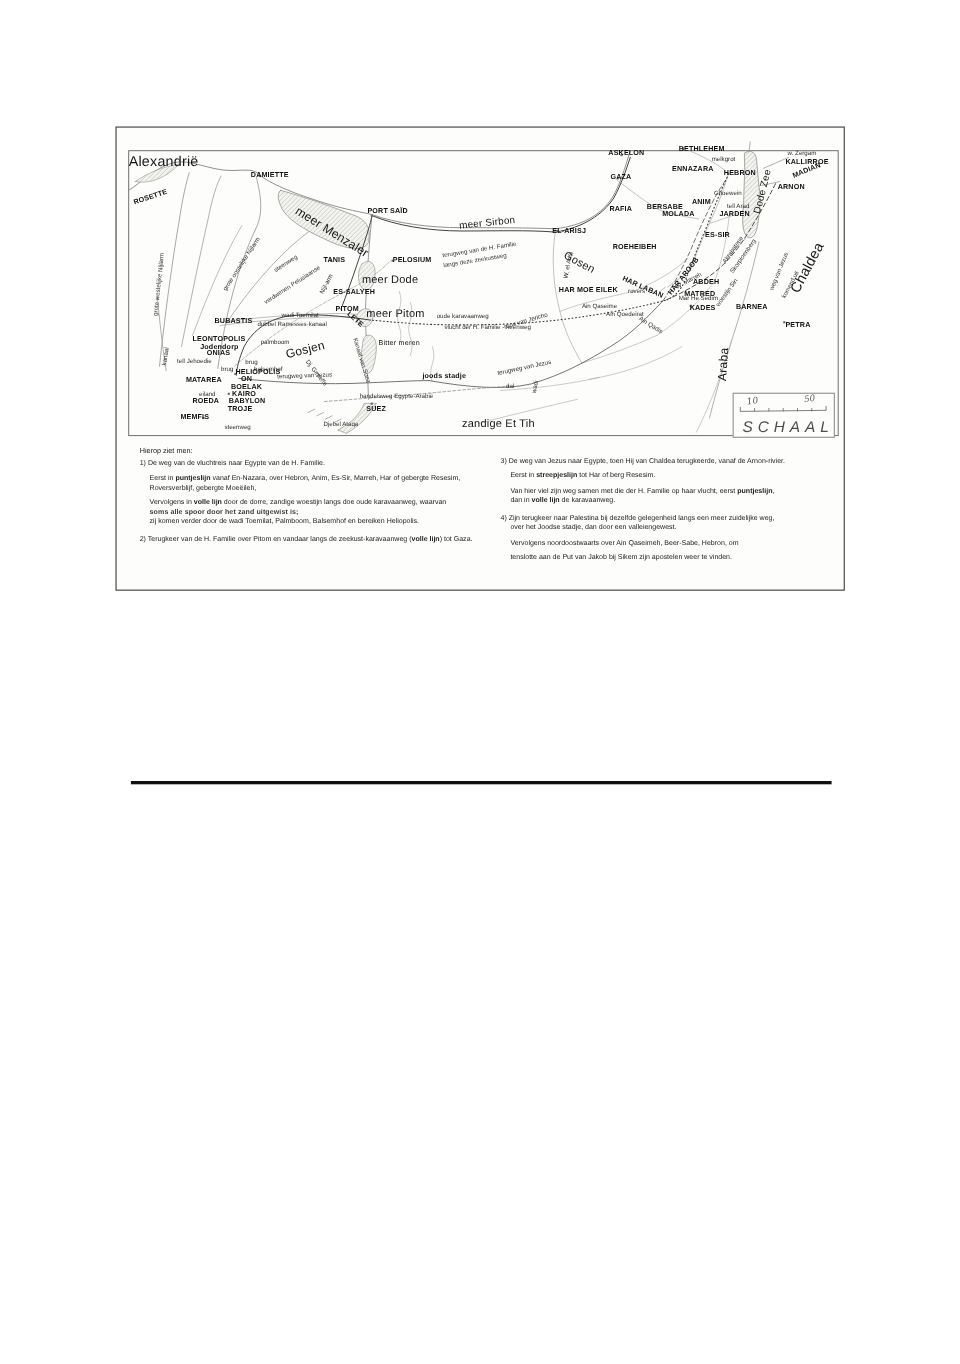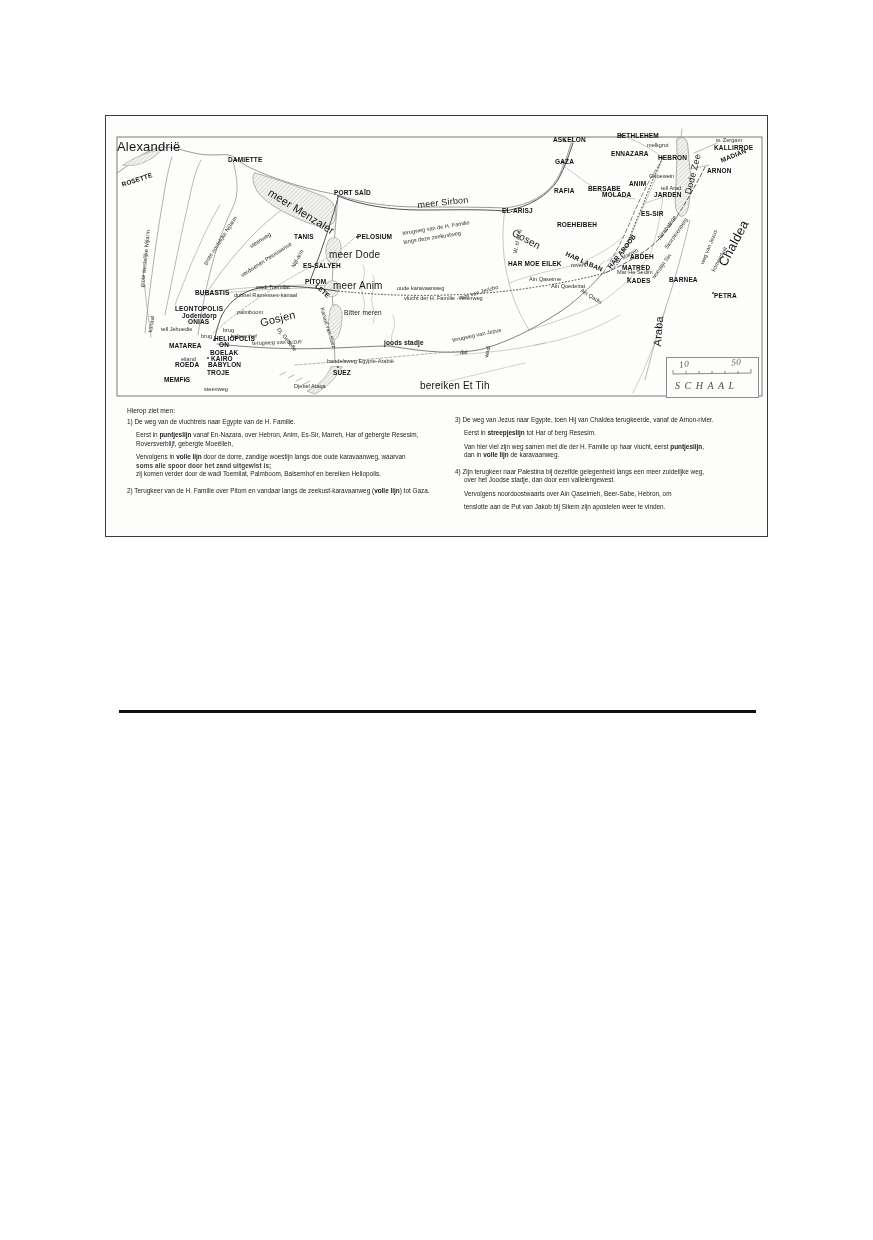--- a/index.html
+++ b/index.html
@@ -27,22 +27,22 @@
   .lg.tight{margin-top:0px;}
   .lg .bd{font-weight:700;}
   .lg.smudge{color:#3d3d3d;font-weight:600;letter-spacing:.1px;}
   
   #scale-box{position:absolute;left:666px;top:357px;width:91px;height:39px;
              border:1px solid #8f8f8f;background:#fdfdfb;}
   #scale-box .num{position:absolute;font-family:"DejaVu Serif",serif;font-style:italic;
                   font-size:8px;color:#5a5a5a;}
   #scale-num-left{left:12px;top:2px;transform:rotate(-8deg);}
   #scale-num-right{left:64px;top:0px;transform:rotate(-8deg);}
-  #scale-word{position:absolute;left:8px;top:22px;font-family:Liberation Serif, serif;
-              font-style:italic;font-size:10px;letter-spacing:4.5px;color:#4d4d4d;}
+  #scale-word{position:absolute;left:8px;top:22px;font-family:Liberation Sans, sans-serif;
+              font-style:italic;font-size:14px;letter-spacing:4.5px;color:#4d4d4d;}
   #scale-ticks{position:absolute;left:0;top:0;}
   
   #divider{position:absolute;left:119px;top:710px;width:637px;height:2.6px;background:#101010;}
 </style>
 </head>
 <body>
 
 <div id="page">
 
   <div id="plate"></div>
@@ -140,26 +140,26 @@
     </g>
   </svg>
 
   <div id="map-labels">
       <span class="lbl geo" style="left: 117px; top: 140px; font-size: 13px;">Alexandrië</span>
       <span class="lbl geo" style="left: 272px; top: 187px; font-size: 11px; transform: rotate(32deg);">meer Menzaler</span>
       <span class="lbl geo" style="left: 417px; top: 201px; font-size: 9px; transform: rotate(-6deg);">meer Sirbon</span>
       <span class="lbl geo" style="left: 515px; top: 228px; font-size: 10px; transform: rotate(28deg);">Gosen</span>
       <span class="lbl geo" style="left: 259px; top: 318px; font-size: 11px; transform: rotate(-14deg);">Gosjen</span>
       <span class="lbl geo" style="left: 329px; top: 250px; font-size: 10px;">meer Dode</span>
-      <span class="lbl geo" style="left: 333px; top: 281px; font-size: 10px;">meer Anim</span>
+      <span class="lbl geo" style="left: 333px; top: 281px; font-size: 10px;">meer Pitom</span>
       <span class="lbl geo" style="left: 344px; top: 310px; font-size: 6.5px;">Bitter meren</span>
       <span class="lbl geo" style="left: 684px; top: 193px; font-size: 9px; transform: rotate(-76deg);">Dode Zee</span>
       <span class="lbl geo" style="left: 716px; top: 262px; font-size: 13px; transform: rotate(-62deg);">Chaldea</span>
       <span class="lbl geo" style="left: 652px; top: 346px; font-size: 11px; transform: rotate(-86deg);">Araba</span>
-      <span class="lbl geo" style="left: 420px; top: 381px; font-size: 10px;">bereiken Et Tih</span>
+      <span class="lbl geo" style="left: 420px; top: 381px; font-size: 10px;">zandige Et Tih</span>
       <span class="lbl sm" style="left: 651px; top: 277px; font-size: 5.5px; transform: rotate(-54deg);">woestijn Sin</span>
       <span class="lbl sm" style="left: 700px; top: 263px; font-size: 5.5px; transform: rotate(-68deg);">weg van Jezus</span>
       <span class="lbl sm" style="left: 711px; top: 270px; font-size: 5.5px; transform: rotate(-62deg);">komend uit</span>
       <span class="lbl city" style="left: 121px; top: 182px; transform: rotate(-18deg);">ROSETTE</span>
       <span class="lbl city" style="left: 228px; top: 157px;">DAMIETTE</span>
       <span class="lbl city" style="left: 334px; top: 190px;">PORT SAÏD</span>
       <span class="lbl city" style="left: 294px; top: 234px;">TANIS</span>
       <span class="lbl city" style="left: 357px; top: 234px;">PELOSIUM</span>
       <span class="lbl city" style="left: 303px; top: 263px;">ES-SALYEH</span>
       <span class="lbl city" style="left: 305px; top: 279px;">PITOM</span>

